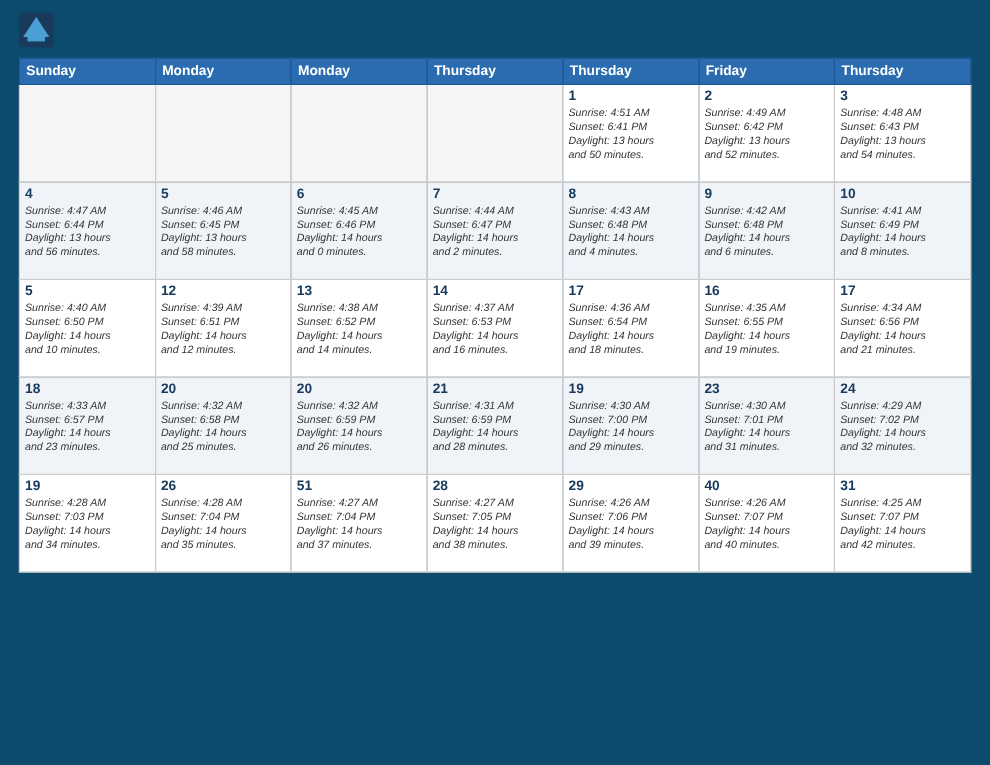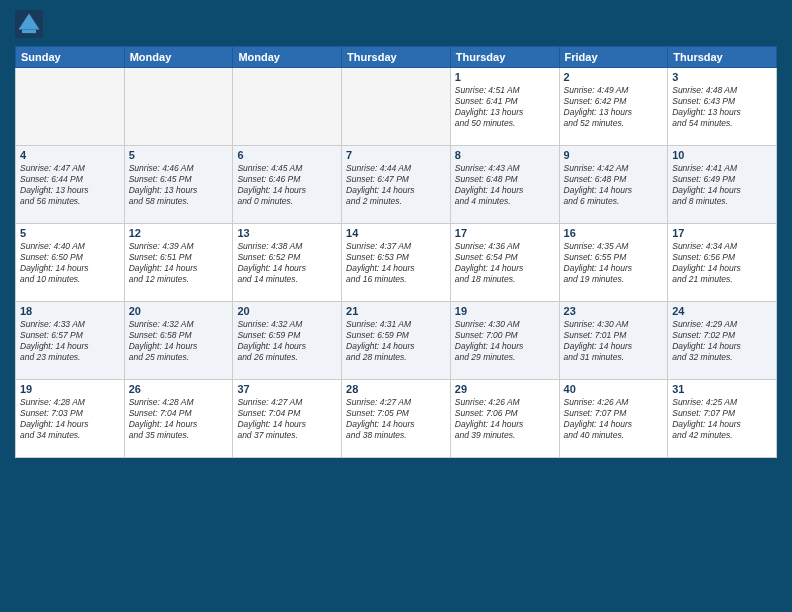--- a/index.html
+++ b/index.html
@@ -241,21 +241,21 @@
         <tr>
           <td>
             <span class="day-number">19</span>
             <div class="day-info">Sunrise: 4:28 AM<br>Sunset: 7:03 PM<br>Daylight: 14 hours<br>and 34 minutes.</div>
           </td>
           <td>
             <span class="day-number">26</span>
             <div class="day-info">Sunrise: 4:28 AM<br>Sunset: 7:04 PM<br>Daylight: 14 hours<br>and 35 minutes.</div>
           </td>
           <td>
-            <span class="day-number">37</span>
+            <span class="day-number">51</span>
             <div class="day-info">Sunrise: 4:27 AM<br>Sunset: 7:04 PM<br>Daylight: 14 hours<br>and 37 minutes.</div>
           </td>
           <td>
             <span class="day-number">28</span>
             <div class="day-info">Sunrise: 4:27 AM<br>Sunset: 7:05 PM<br>Daylight: 14 hours<br>and 38 minutes.</div>
           </td>
           <td>
             <span class="day-number">29</span>
             <div class="day-info">Sunrise: 4:26 AM<br>Sunset: 7:06 PM<br>Daylight: 14 hours<br>and 39 minutes.</div>
           </td>

